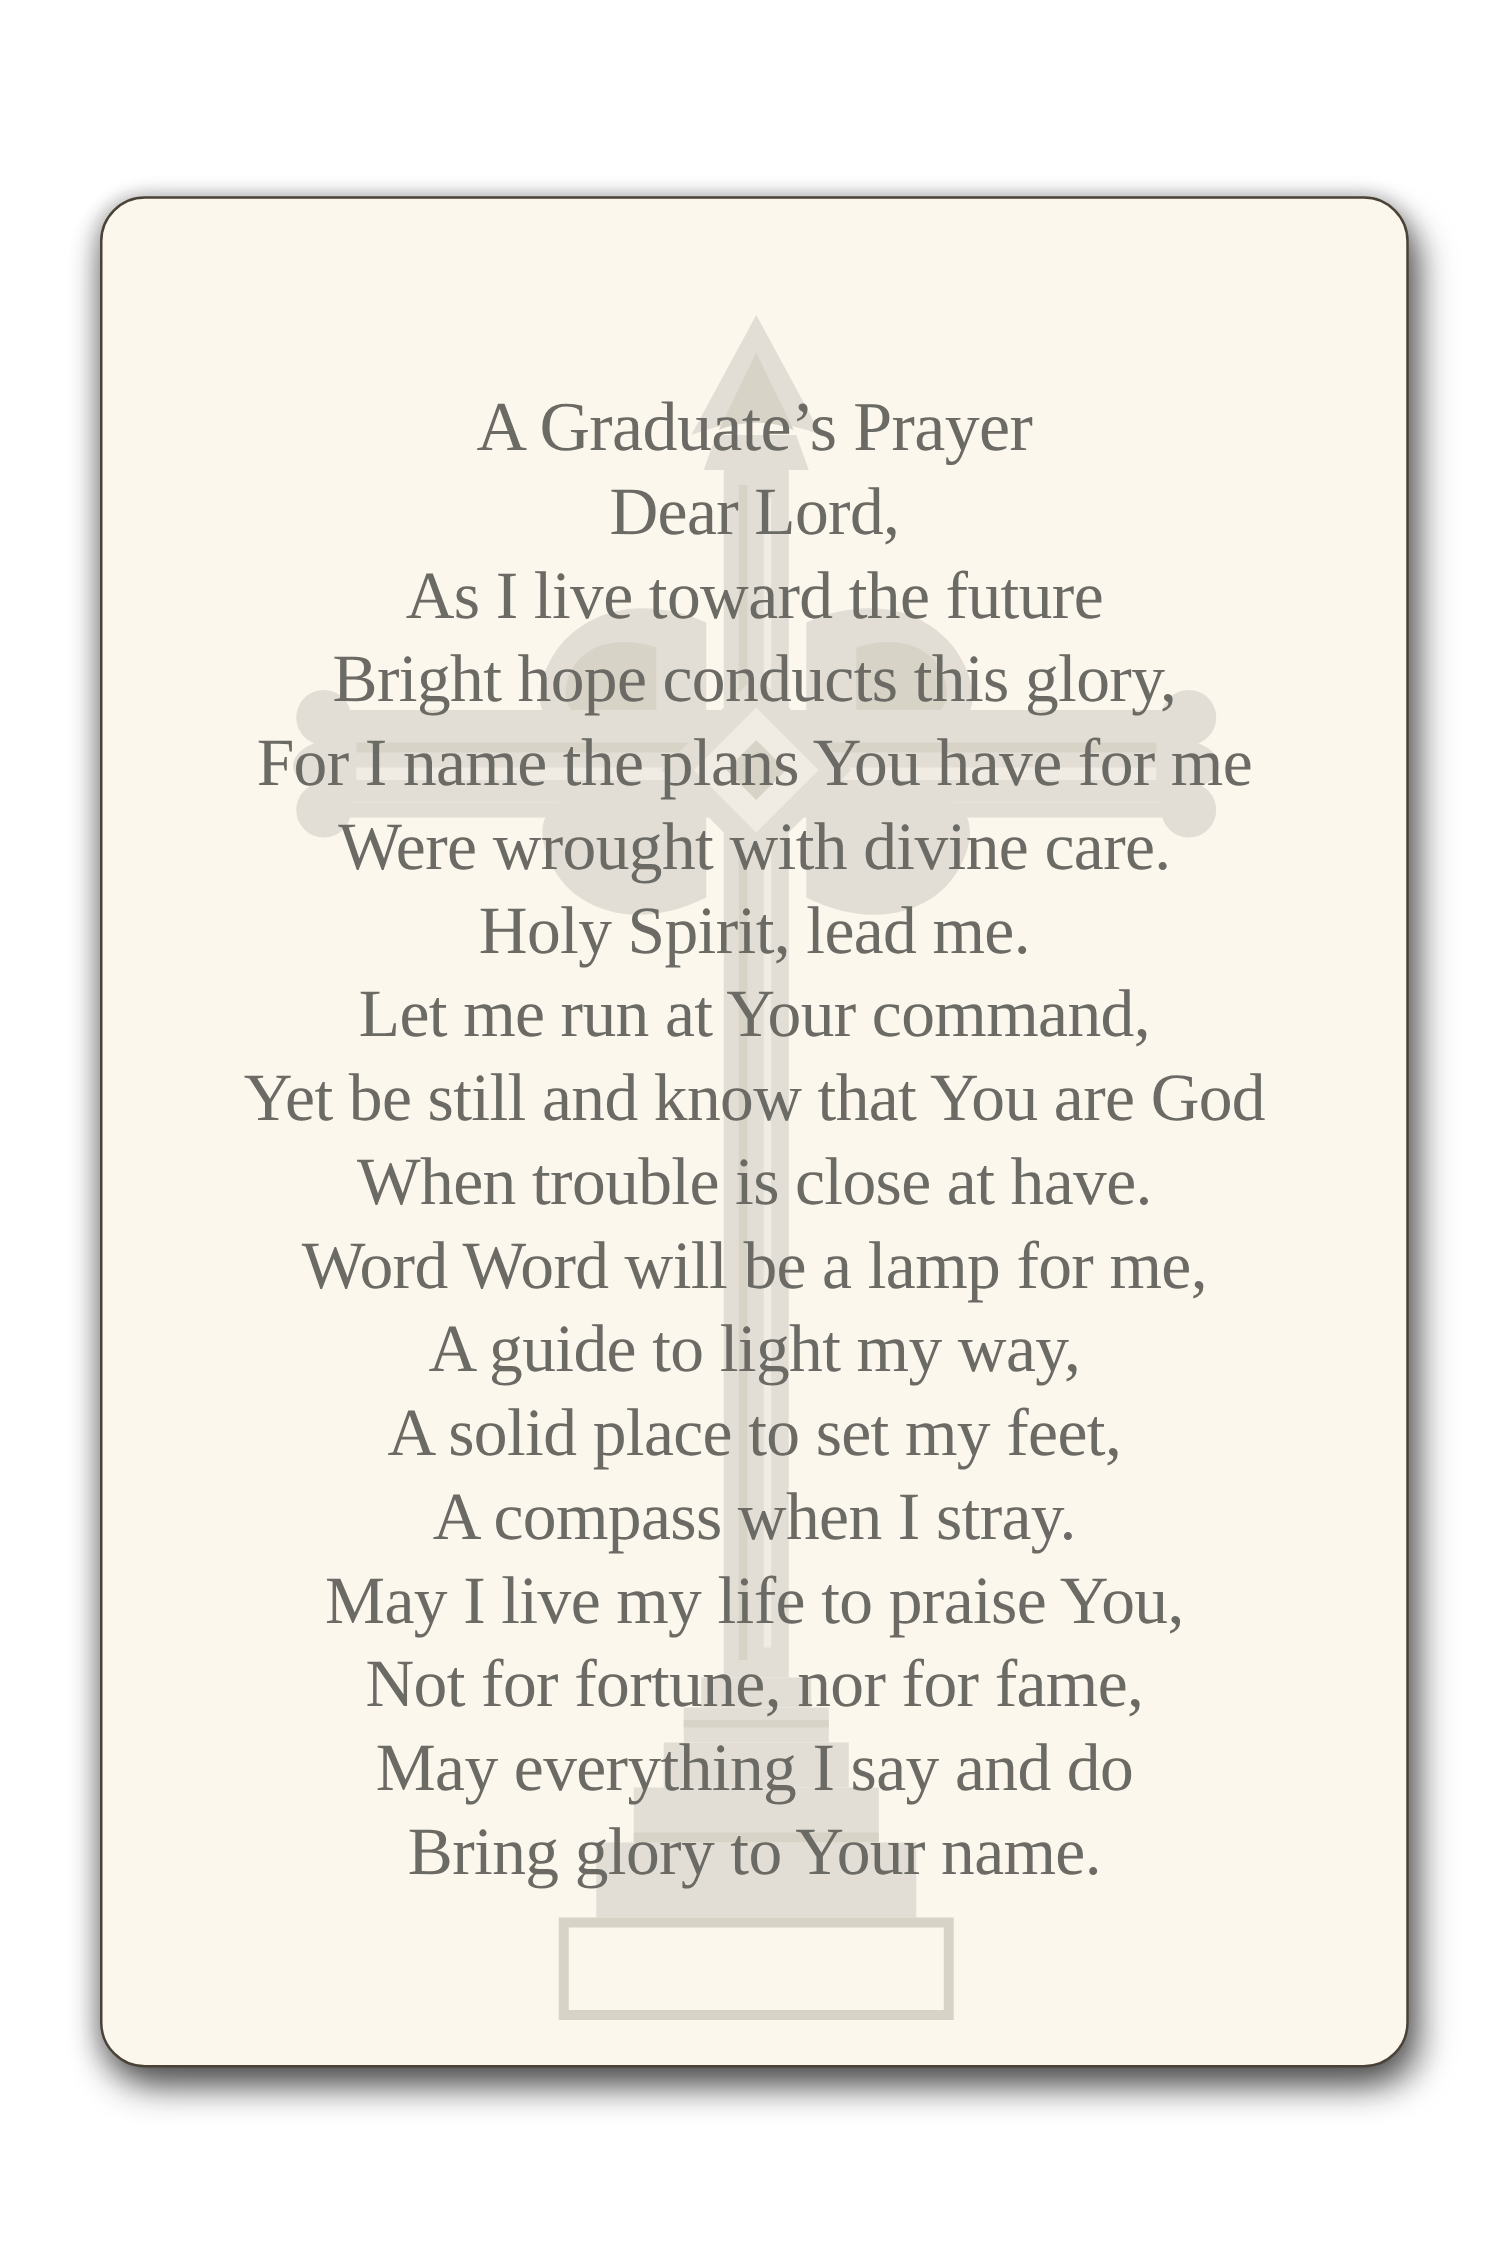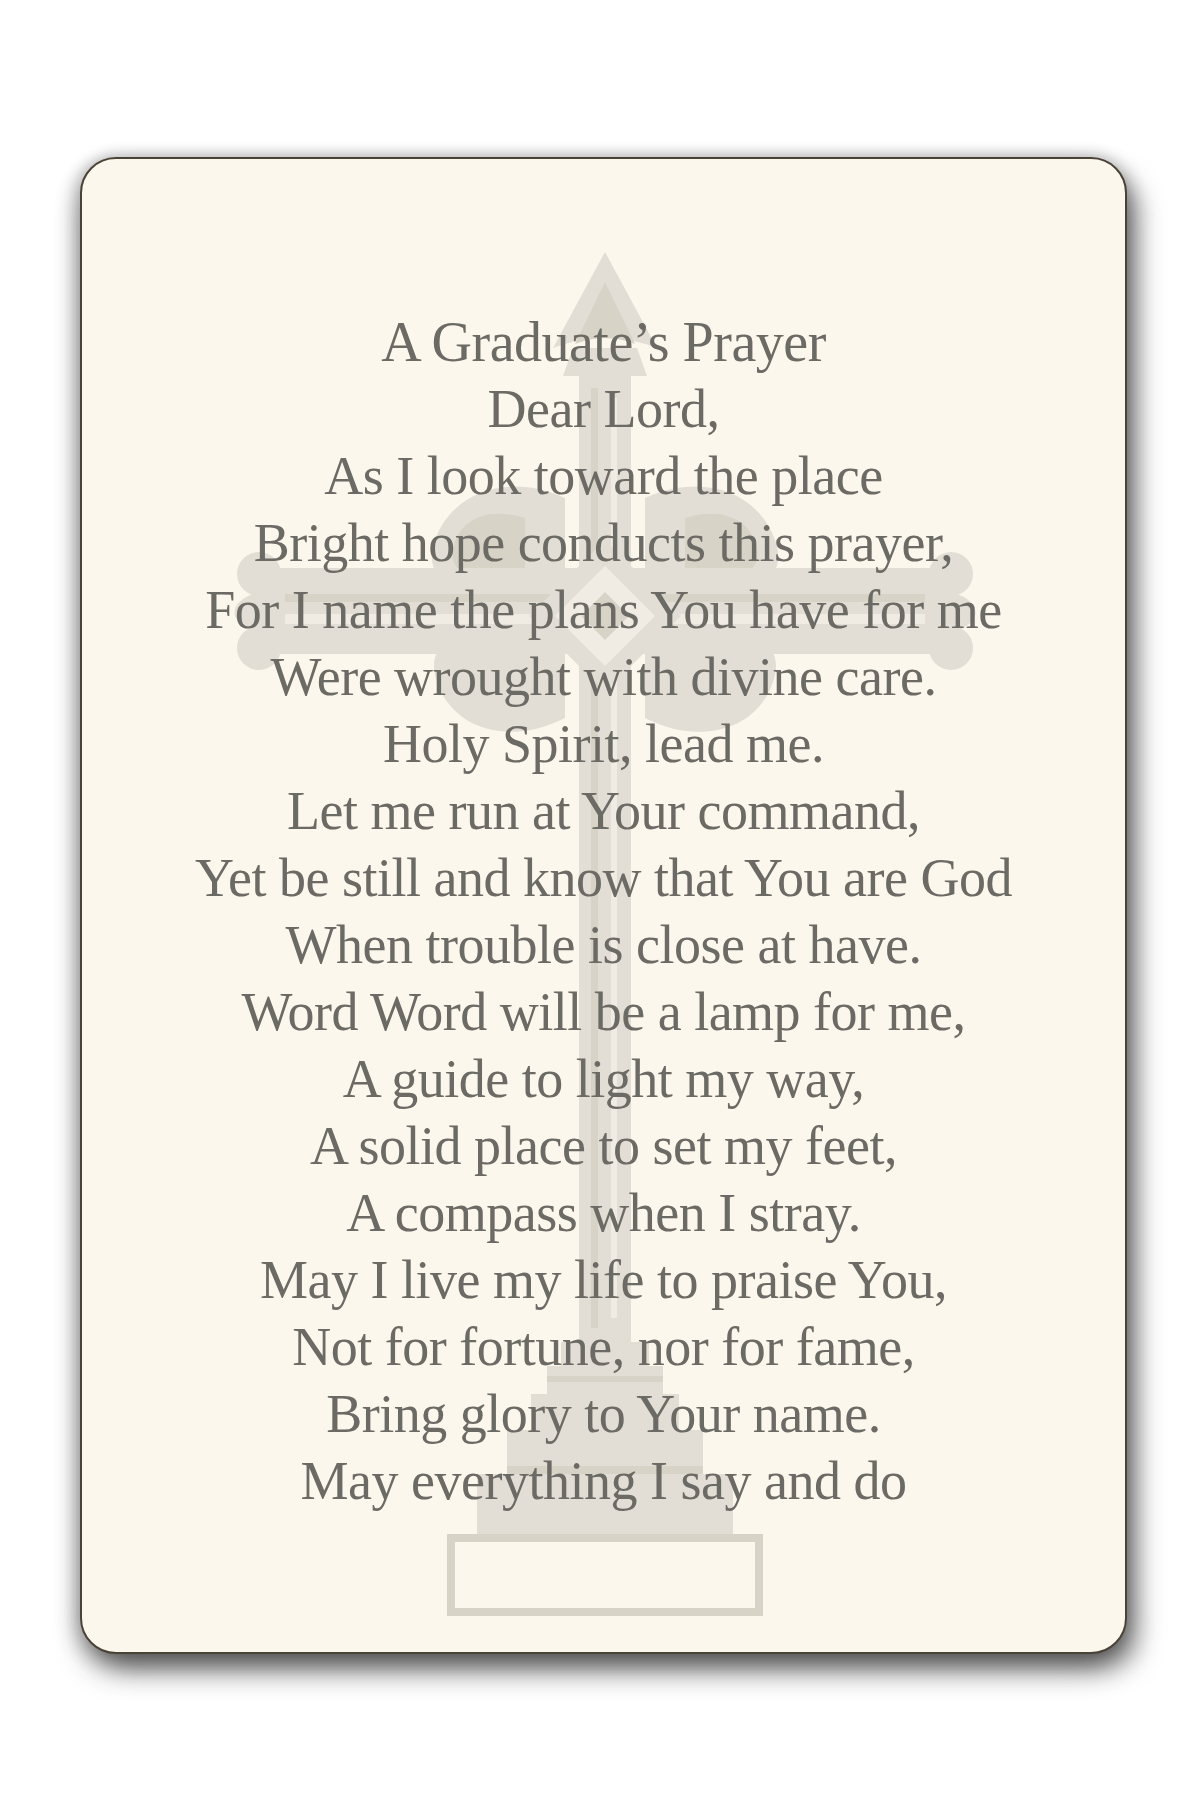--- a/index.html
+++ b/index.html
@@ -92,32 +92,32 @@
       <rect class="wm-main" x="282" y="1182" width="196" height="44"></rect>
       <rect class="wm-main" x="252" y="1226" width="256" height="60"></rect>
       <rect class="wm-dark" x="282" y="1218" width="196" height="8"></rect>
 
       <rect class="wm-stroke" x="226" y="1290" width="308" height="74"></rect>
     </svg>
 
     <div class="text-block">
       <div class="title-line">A Graduate’s Prayer</div>
       <div class="line">Dear Lord,</div>
-      <div class="line">As I look toward the place</div>
-      <div class="line">Bright hope conducts this prayer,</div>
+      <div class="line">As I live toward the future</div>
+      <div class="line">Bright hope conducts this glory,</div>
       <div class="line">For I name the plans You have for me</div>
       <div class="line">Were wrought with divine care.</div>
       <div class="line">Holy Spirit, lead me.</div>
       <div class="line">Let me run at Your command,</div>
       <div class="line">Yet be still and know that You are God</div>
       <div class="line">When trouble is close at have.</div>
       <div class="line">Word Word will be a lamp for me,</div>
       <div class="line">A guide to light my way,</div>
       <div class="line">A solid place to set my feet,</div>
       <div class="line">A compass when I stray.</div>
       <div class="line">May I live my life to praise You,</div>
       <div class="line">Not for fortune, nor for fame,</div>
+      <div class="line">May everything I say and do</div>
       <div class="line">Bring glory to Your name.</div>
-      <div class="line">May everything I say and do</div>
     </div>
 
   </div>
 </div>
 
 </body></html>

